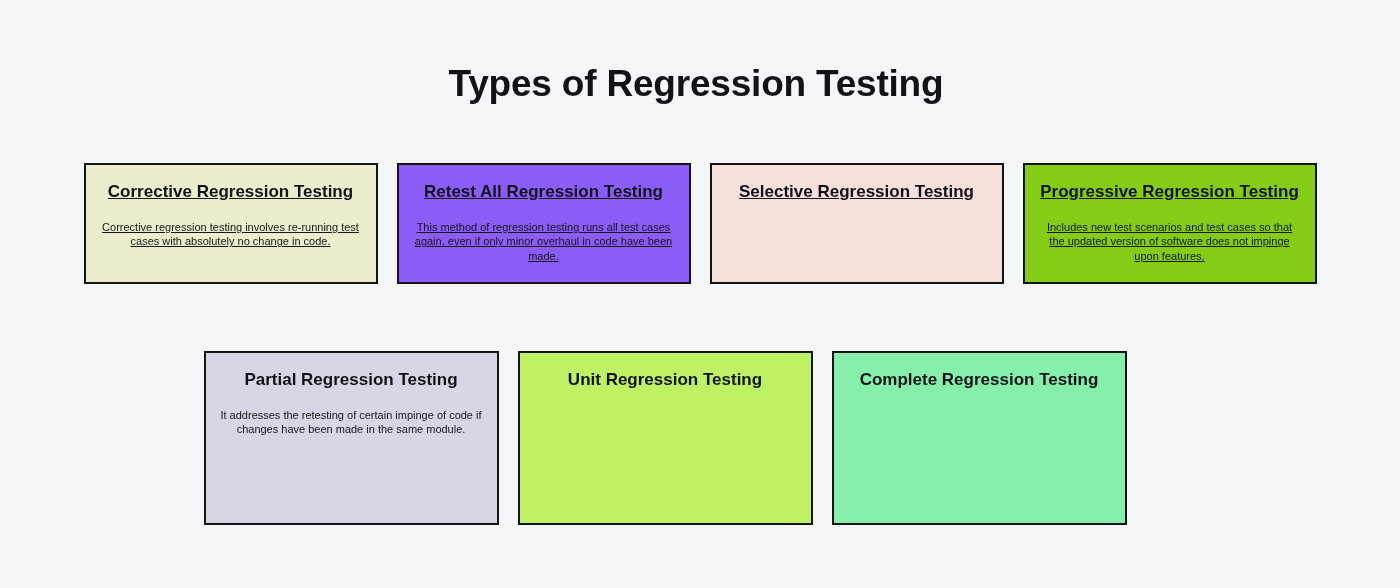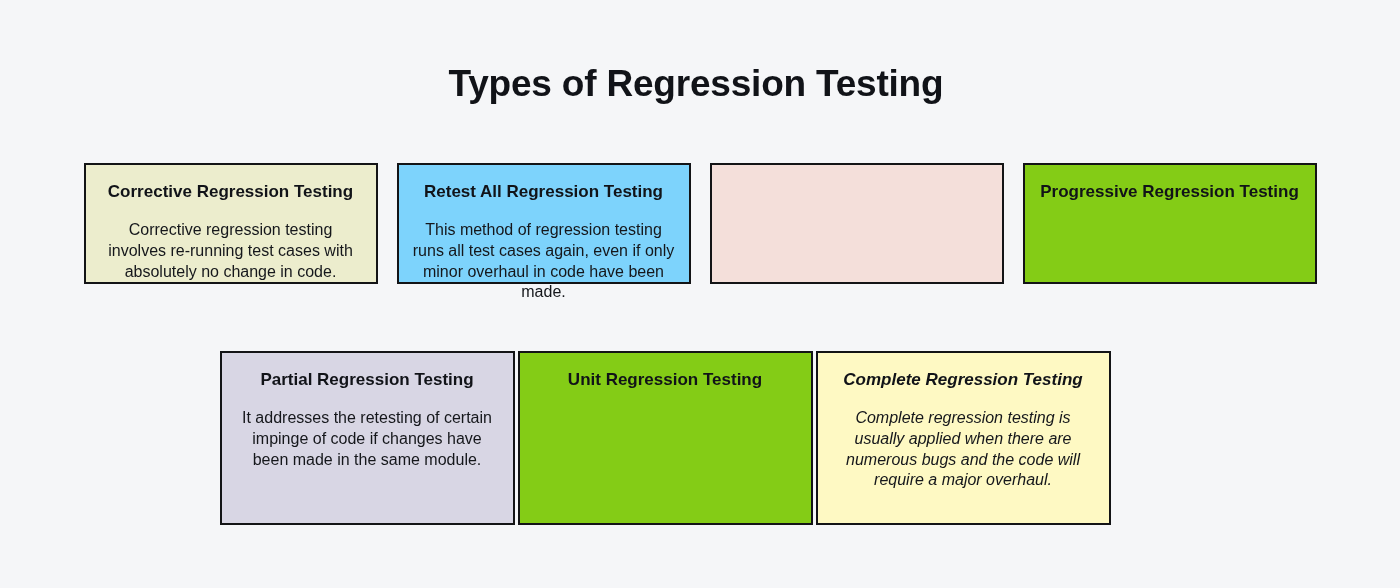--- a/index.html
+++ b/index.html
@@ -47,96 +47,98 @@
     top: 163px;
     left: 80px;
     width: 1240px;
     gap: 19px;
   }
 
   #card-row-2 {
     top: 351px;
     left: 203px;
     width: 924px;
-    gap: 3px;
+    gap: 19px;
   }
 
   .card {
     border: 2px solid #131416;
     padding: 16px 14px 14px;
     text-align: center;
     display: flex;
     flex-direction: column;
     align-items: center;
   }
 
   #card-row-1 .card {
     width: 294px;
     height: 121px;
+    text-decoration: underline;
   }
 
   #card-row-2 .card {
     width: 295px;
     height: 174px;
   }
 
   .card-heading {
     font-size: 17px;
     font-weight: bold;
     line-height: 1.25;
     color: #111318;
     margin-bottom: 18px;
   }
 
   .card-body {
-    font-size: 16px;
+    font-size: 11px;
     font-weight: 400;
     line-height: 1.29;
     color: #15171b;
   }
 </style>
 </head>
 <body style="background-color: rgb(245, 246, 248);">
 
 <div id="infographic">
 
   <h1 id="page-title">Types of Regression Testing</h1>
 
   <div class="card-row" id="card-row-1">
 
     <div class="card" style="background-color: rgb(236, 237, 205);">
       <div class="card-heading">Corrective Regression Testing</div>
       <div class="card-body">Corrective regression testing involves re-running test cases with absolutely no change in code.</div>
     </div>
 
-    <div class="card" style="background-color: #7dd3fc;">
+    <div class="card" style="background-color: #8b5cf6;">
       <div class="card-heading">Retest All Regression Testing</div>
       <div class="card-body">This method of regression testing runs all test cases again, even if only minor overhaul in code have been made.</div>
     </div>
 
     <div class="card" style="background-color: rgb(244, 223, 218);">
+      <div class="card-heading">Selective Regression Testing</div>
     </div>
 
     <div class="card" style="background-color: #84cc16;">
       <div class="card-heading">Progressive Regression Testing</div>
+      <div class="card-body">Includes new test scenarios and test cases so that the updated version of software does not impinge upon features.</div>
     </div>
 
   </div>
 
   <div class="card-row" id="card-row-2">
 
     <div class="card" style="background-color: rgb(216, 214, 228);">
       <div class="card-heading">Partial Regression Testing</div>
       <div class="card-body">It addresses the retesting of certain impinge of code if changes have been made in the same module.</div>
     </div>
 
-    <div class="card" style="background-color: #84cc16;">
+    <div class="card" style="background-color: #bef264;">
       <div class="card-heading">Unit Regression Testing</div>
     </div>
 
-    <div class="card" style="background-color: #fef9c3; font-style: italic;">
+    <div class="card" style="background-color: #86efac;">
       <div class="card-heading">Complete Regression Testing</div>
-      <div class="card-body">Complete regression testing is usually applied when there are numerous bugs and the code will require a major overhaul.</div>
     </div>
 
   </div>
 
 </div>
 
 </body></html>

